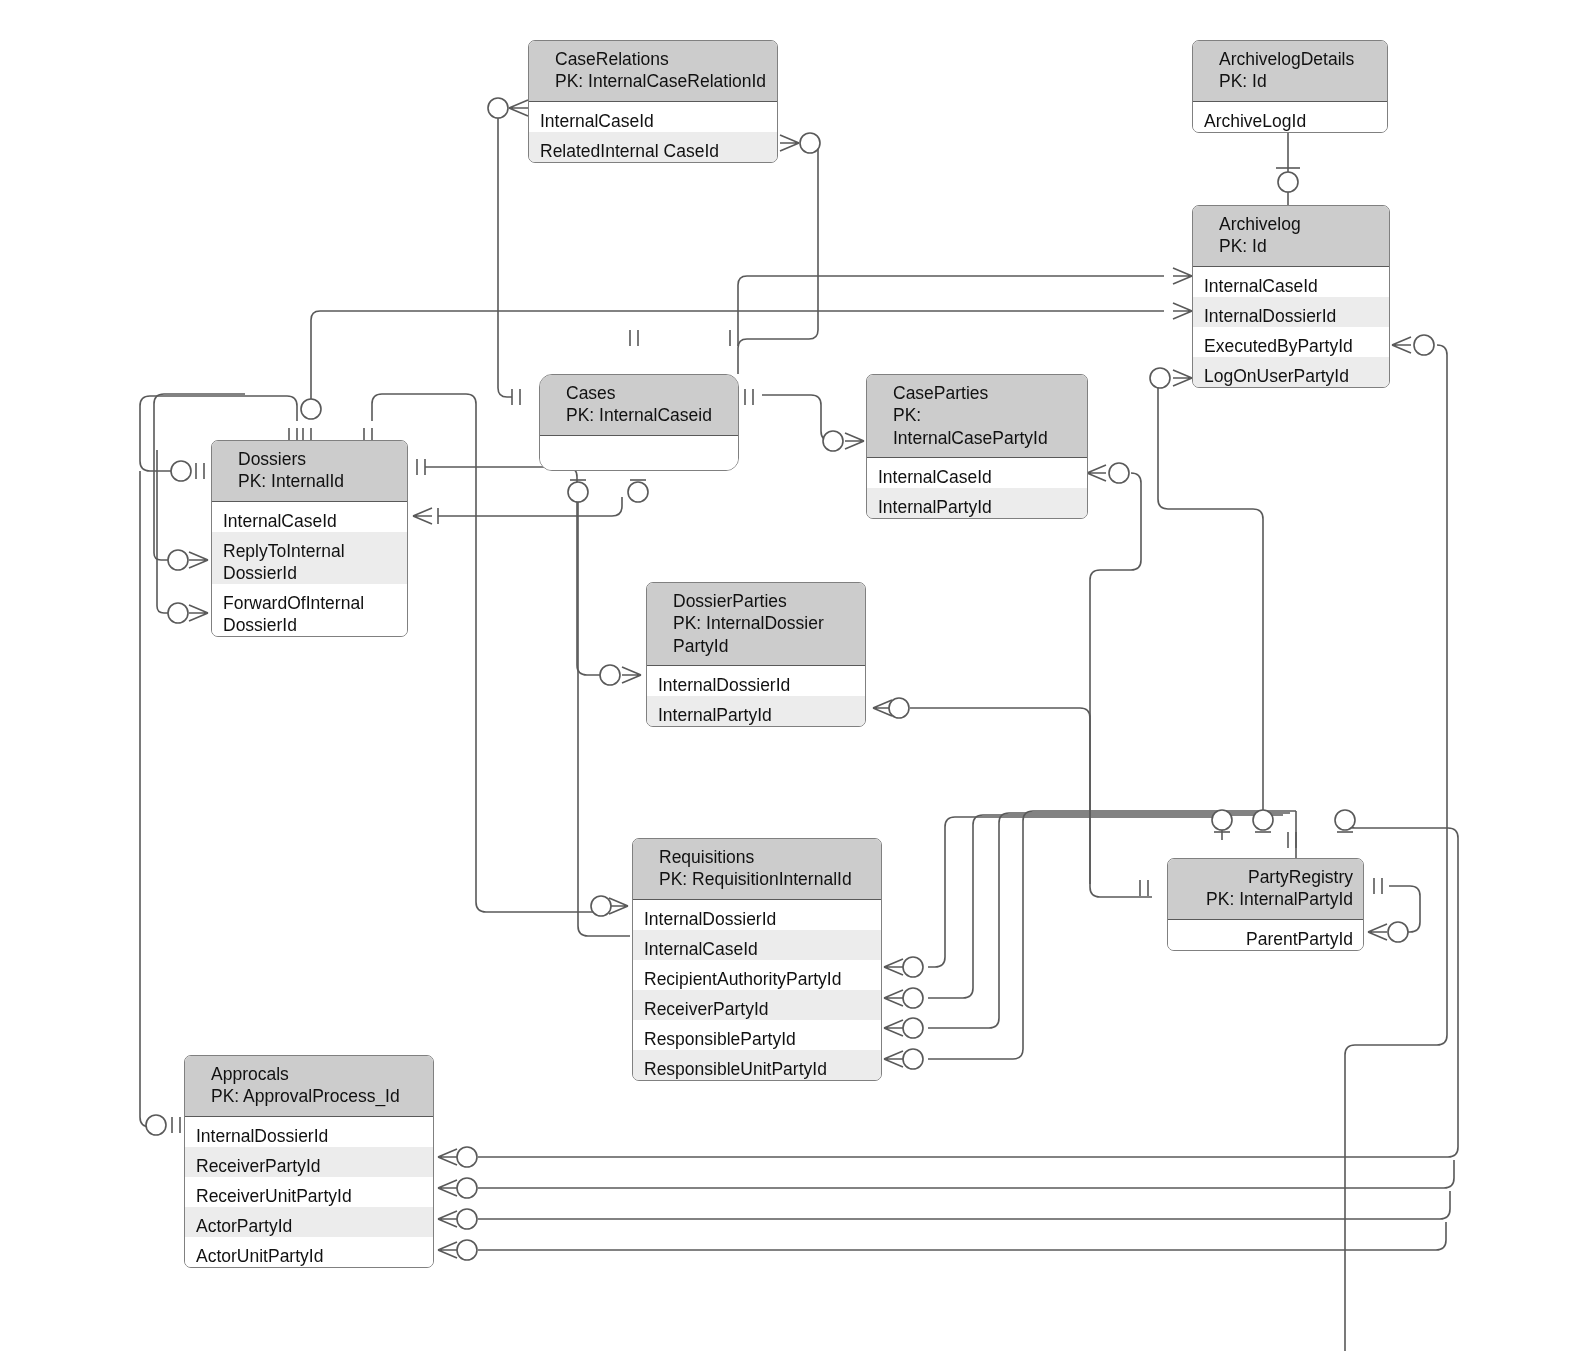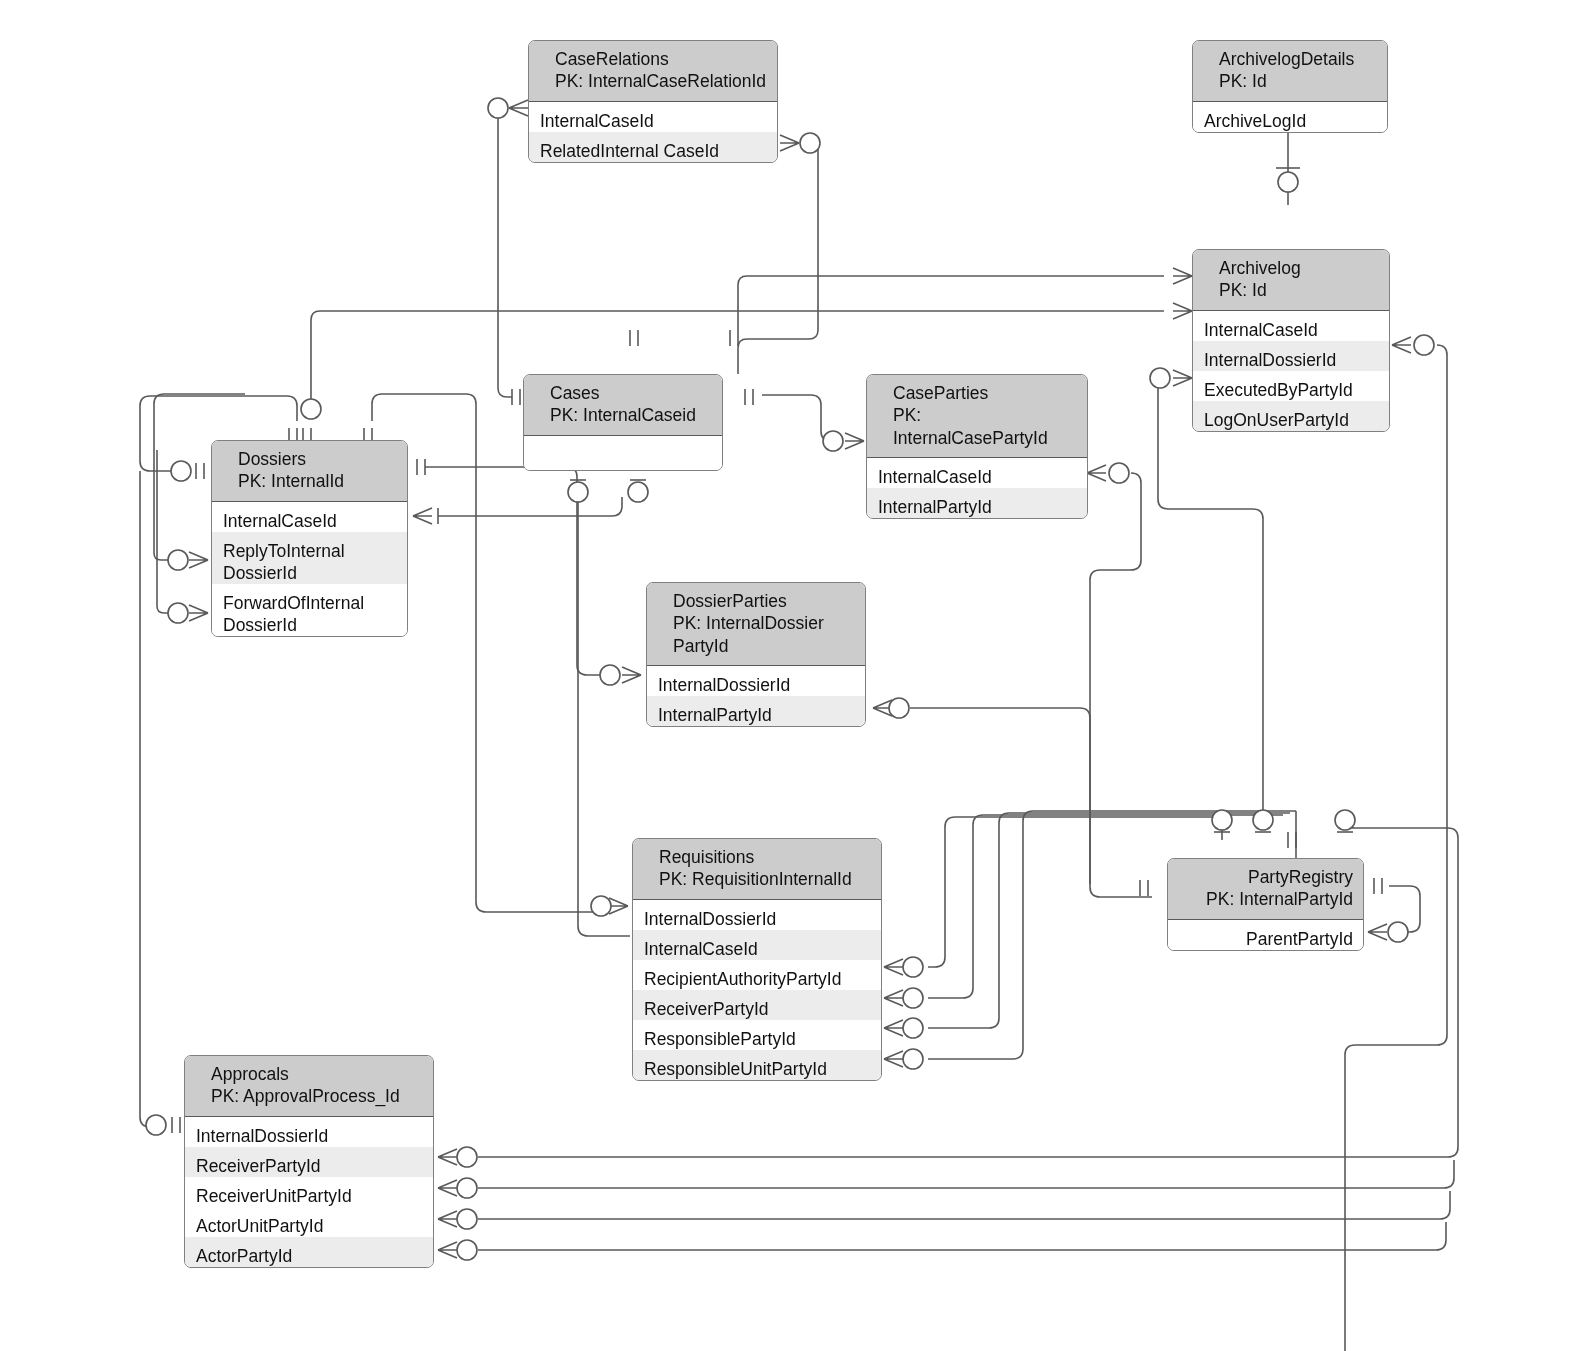--- a/index.html
+++ b/index.html
@@ -263,32 +263,32 @@
   </div>
 
   <div class="entity" style="left:1192px; top:40px; width:196px;">
     <div class="ent-header">
       <span class="ent-title">ArchivelogDetails</span>
       <span class="ent-pk">PK: Id</span>
     </div>
     <div class="attr">ArchiveLogId</div>
   </div>
 
-  <div class="entity" style="left:1192px; top:205px; width:198px;margin-top:44px;">
+  <div class="entity" style="left:1192px; top:205px; width:198px;">
     <div class="ent-header">
       <span class="ent-title">Archivelog</span>
       <span class="ent-pk">PK: Id</span>
     </div>
     <div class="attr">InternalCaseId</div>
     <div class="attr shade">InternalDossierId</div>
     <div class="attr">ExecutedByPartyId</div>
     <div class="attr shade">LogOnUserPartyId</div>
   </div>
 
-  <div class="entity" style="left:523px; top:374px; width:200px;">
+  <div class="entity" style="left:539px; top:374px; width:200px;border-radius:13px;">
     <div class="ent-header">
       <span class="ent-title">Cases</span>
       <span class="ent-pk">PK: InternalCaseid</span>
     </div>
     <div class="attr empty"></div>
   </div>
 
   <div class="entity" style="left:866px; top:374px; width:222px;">
     <div class="ent-header">
       <span class="ent-title">CaseParties</span>
@@ -346,17 +346,17 @@
   </div>
 
   <div class="entity" style="left:184px; top:1055px; width:250px;">
     <div class="ent-header">
       <span class="ent-title">Approcals</span>
       <span class="ent-pk">PK: ApprovalProcess_Id</span>
     </div>
     <div class="attr">InternalDossierId</div>
     <div class="attr shade">ReceiverPartyId</div>
     <div class="attr">ReceiverUnitPartyId</div>
+    <div class="attr shade">ActorPartyId</div>
     <div class="attr">ActorUnitPartyId</div>
-    <div class="attr shade">ActorPartyId</div>
   </div>
 
 </div>
 
 </body></html>

